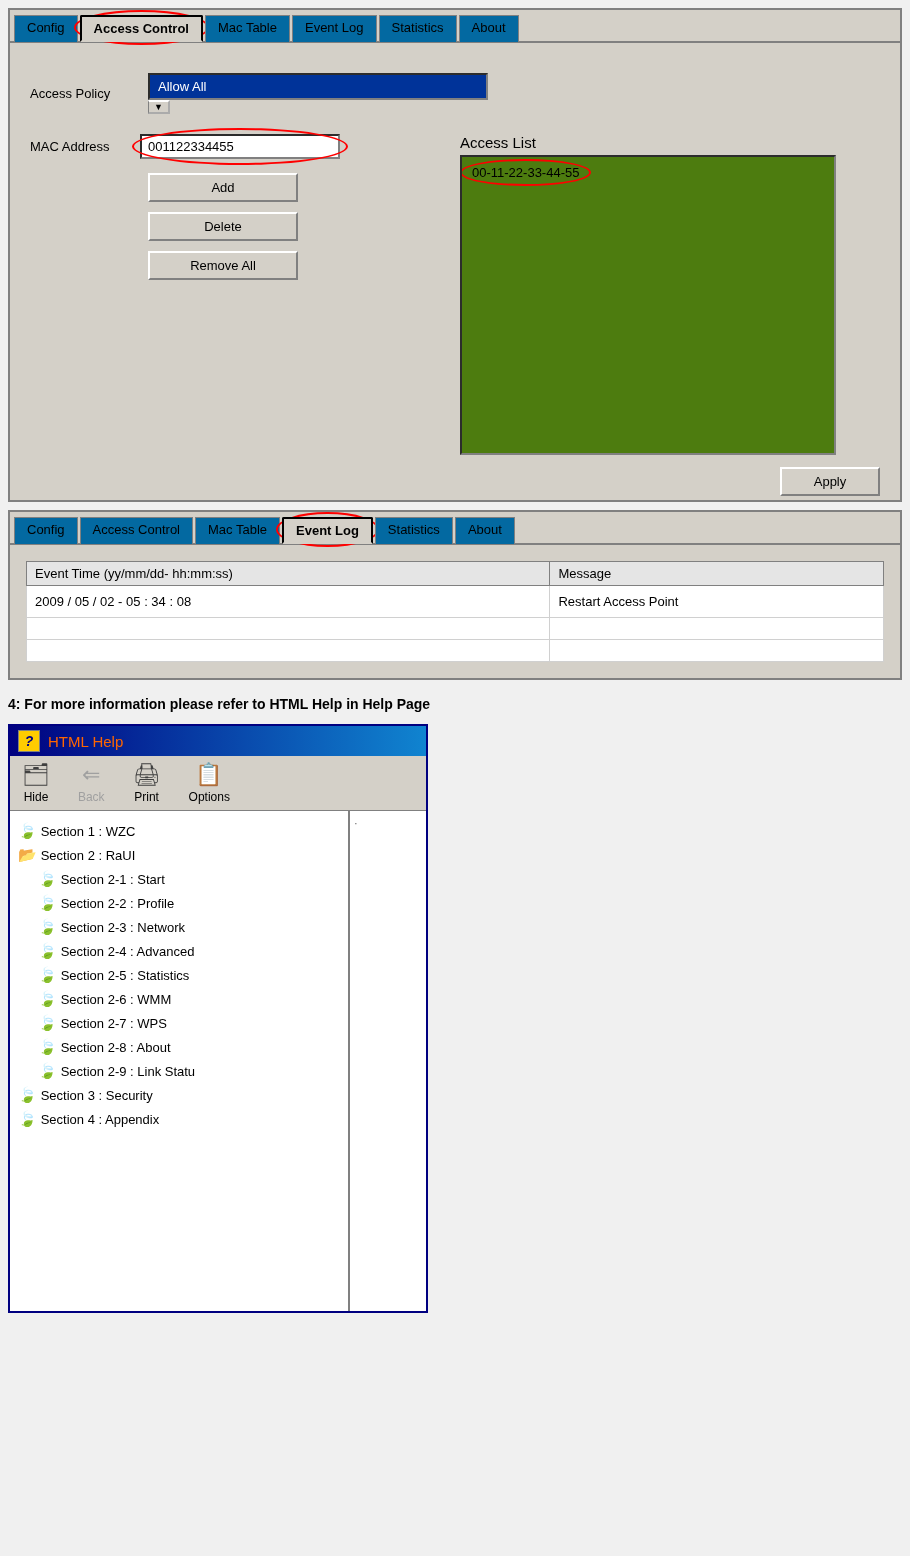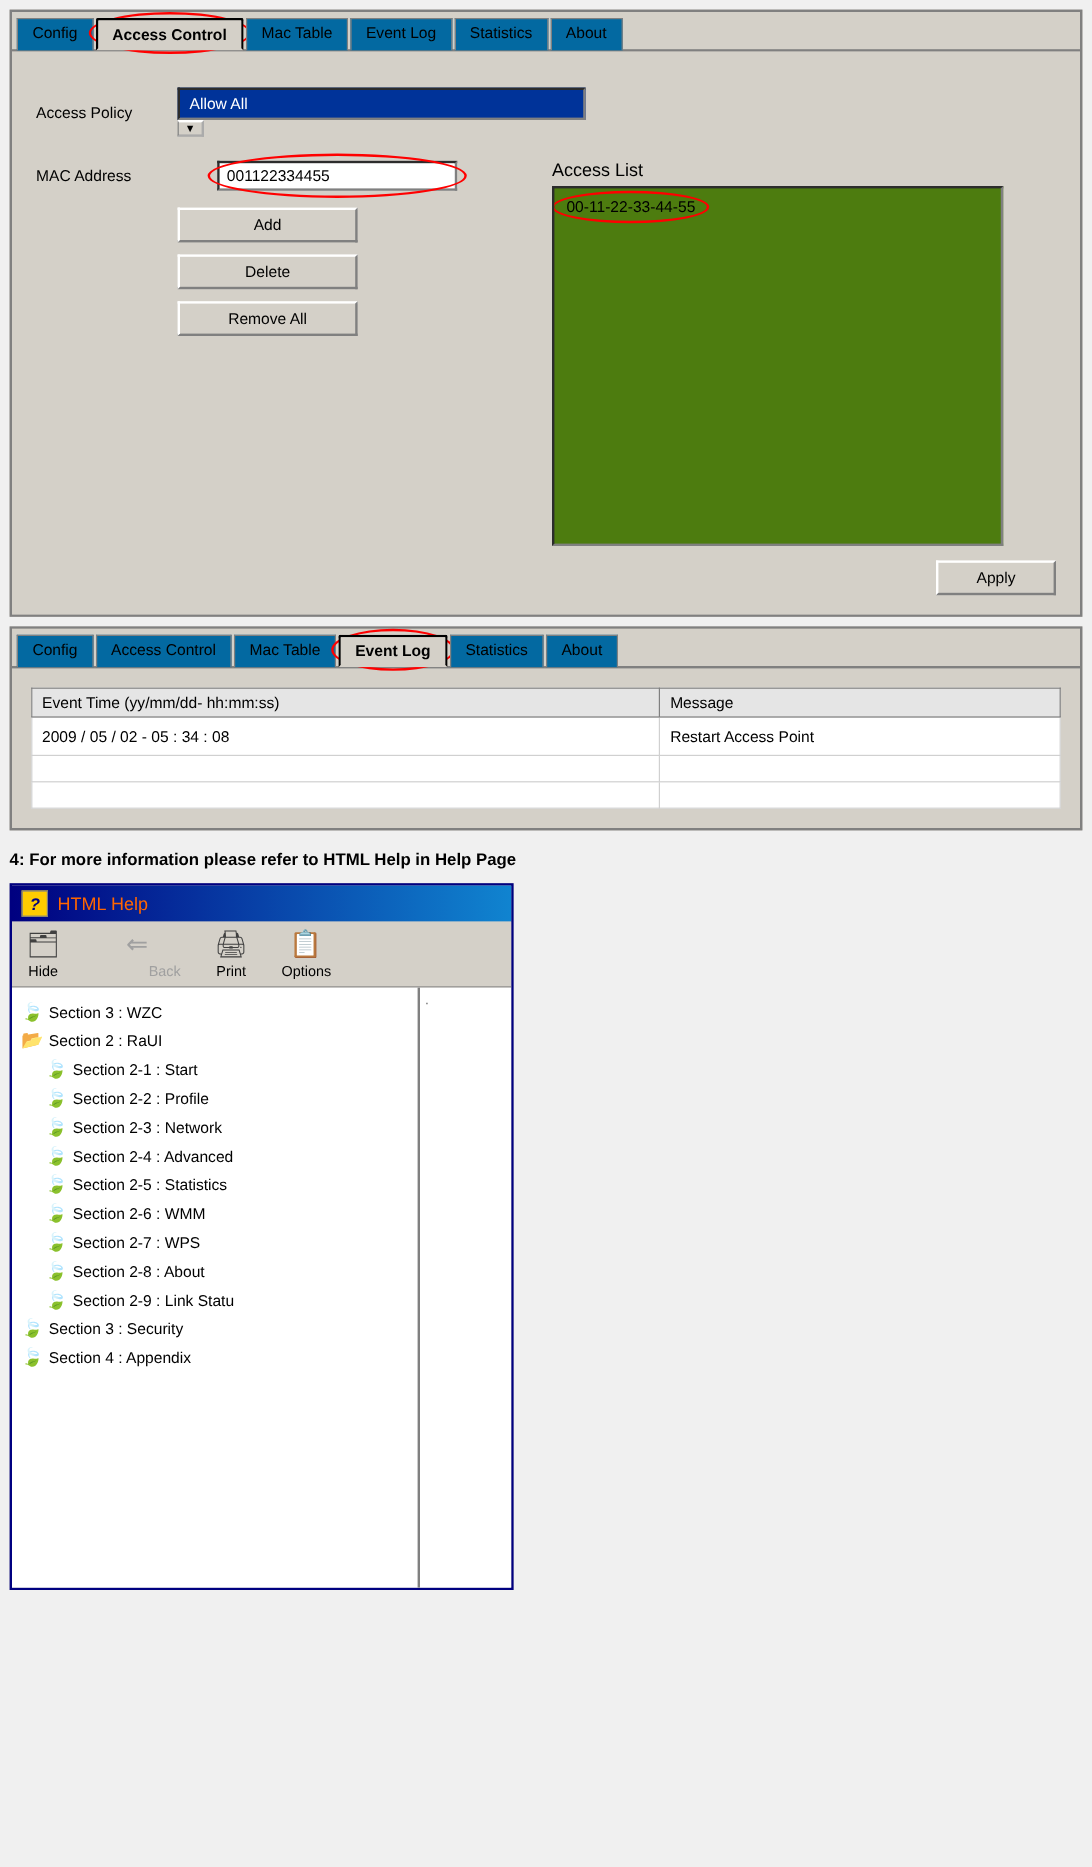--- a/index.html
+++ b/index.html
@@ -41,21 +41,21 @@
     .tab.active {
       background: #d4d0c8;
       border: 2px solid #000;
       border-bottom: 2px solid #d4d0c8;
       font-weight: bold;
       z-index: 2;
       border-radius: 2px 2px 0 0;
     }
 
     .panel-body {
-      padding: 20px 20px 16px 20px;
+      padding: 20px 20px 4px 20px;
       background: #d4d0c8;
     }
 
     input.win-input {
       padding: 3px 6px;
       border: 2px inset #808080;
       background: white;
       font-size: 13px;
       width: 200px;
     }
@@ -242,21 +242,20 @@
 
     .help-right {
       flex: 1;
       background: white;
       padding: 4px;
     }
 
     .mac-input-wrapper {
       position: relative;
       display: inline-block;
-      margin-left: 41px;
     }
 
     .mac-red-oval {
       position: absolute;
       top: -6px;
       left: -8px;
       right: -8px;
       bottom: -6px;
       border: 2.5px solid red;
       border-radius: 50%;
@@ -436,40 +435,40 @@
   </div>
 
   
   <div class="help-toolbar">
     <div class="toolbar-btn">
       <span class="toolbar-icon">🗂</span>
       <span>Hide</span>
     </div>
     <div class="toolbar-btn">
       <span class="toolbar-icon disabled">⇐</span>
-      <span style="color:#a0a0a0;margin-left:46px;">Back</span>
+      <span style="color:#a0a0a0;">Back</span>
     </div>
     <div class="toolbar-btn">
       <span class="toolbar-icon">🖨</span>
       <span>Print</span>
     </div>
     <div class="toolbar-btn">
       <span class="toolbar-icon">📋</span>
       <span>Options</span>
     </div>
   </div>
 
   
   <div class="help-content">
 
     <div class="help-nav">
 
       <div class="tree-item">
         <span style="color:#8B4513; font-size:15px;">🍃</span>
-        <span>Section 3 : WZC</span>
+        <span>Section 1 : WZC</span>
       </div>
 
       <div class="tree-item">
         <span style="color:#8B4513; font-size:15px;">📂</span>
         <span>Section 2 : RaUI</span>
       </div>
 
       <div class="tree-item tree-indent">
         <span style="color:#8B4513; font-size:15px;">🍃</span>
         <span>Section 2-1 : Start</span>

